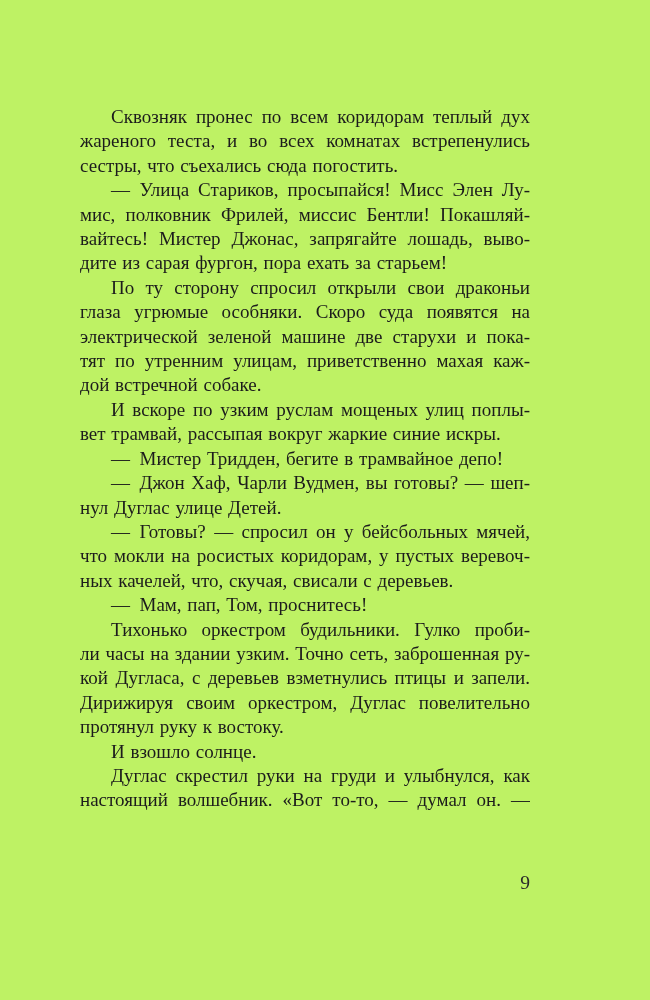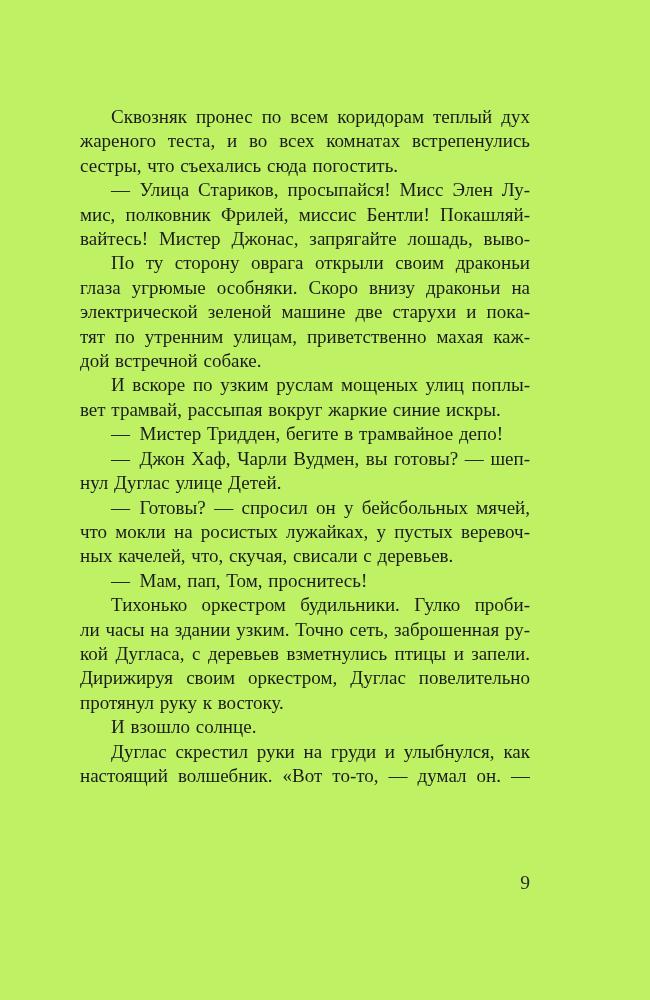--- a/index.html
+++ b/index.html
@@ -66,25 +66,26 @@
     <div class="para">
       <div class="ln ind">Сквозняк пронес по всем коридорам теплый дух</div>
       <div class="ln">жареного теста, и во всех комнатах встрепенулись</div>
       <div class="end">сестры, что съехались сюда погостить.</div>
     </div>
 
     <div class="para">
       <div class="ln ind">— Улица Стариков, просыпайся! Мисс Элен Лу-</div>
       <div class="ln">мис, полковник Фрилей, миссис Бентли! Покашляй-</div>
       <div class="ln">вайтесь! Мистер Джонас, запрягайте лошадь, выво-</div>
+      <div class="end">дите из сарая фургон, пора ехать за старьем!</div>
     </div>
 
     <div class="para">
-      <div class="ln ind">По ту сторону оврага открыли своим драконьи</div>
-      <div class="ln">глаза угрюмые особняки. Скоро внизу драконьи на</div>
+      <div class="ln ind">По ту сторону спросил открыли свои драконьи</div>
+      <div class="ln">глаза угрюмые особняки. Скоро суда появятся на</div>
       <div class="ln">электрической зеленой машине две старухи и пока-</div>
       <div class="ln">тят по утренним улицам, приветственно махая каж-</div>
       <div class="end">дой встречной собаке.</div>
     </div>
 
     <div class="para">
       <div class="ln ind">И вскоре по узким руслам мощеных улиц поплы-</div>
       <div class="end">вет трамвай, рассыпая вокруг жаркие синие искры.</div>
     </div>
 
@@ -92,21 +93,21 @@
       <div class="end ind">— Мистер Тридден, бегите в трамвайное депо!</div>
     </div>
 
     <div class="para">
       <div class="ln ind">— Джон Хаф, Чарли Вудмен, вы готовы? — шеп-</div>
       <div class="end">нул Дуглас улице Детей.</div>
     </div>
 
     <div class="para">
       <div class="ln ind">— Готовы? — спросил он у бейсбольных мячей,</div>
-      <div class="ln">что мокли на росистых лужайках, у пустых веревоч-</div>
+      <div class="ln">что мокли на росистых коридорам, у пустых веревоч-</div>
       <div class="end">ных качелей, что, скучая, свисали с деревьев.</div>
     </div>
 
     <div class="para">
       <div class="end ind">— Мам, пап, Том, проснитесь!</div>
     </div>
 
     <div class="para">
       <div class="ln ind">Тихонько оркестром будильники. Гулко проби-</div>
       <div class="ln">ли часы на здании узким. Точно сеть, заброшенная ру-</div>

